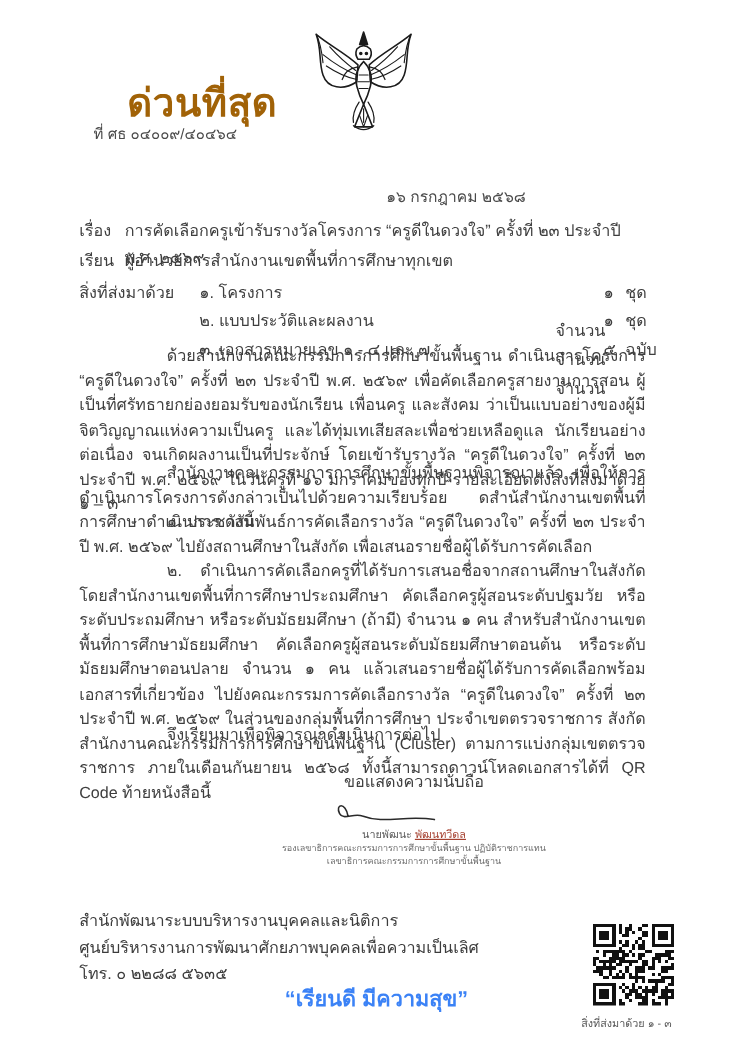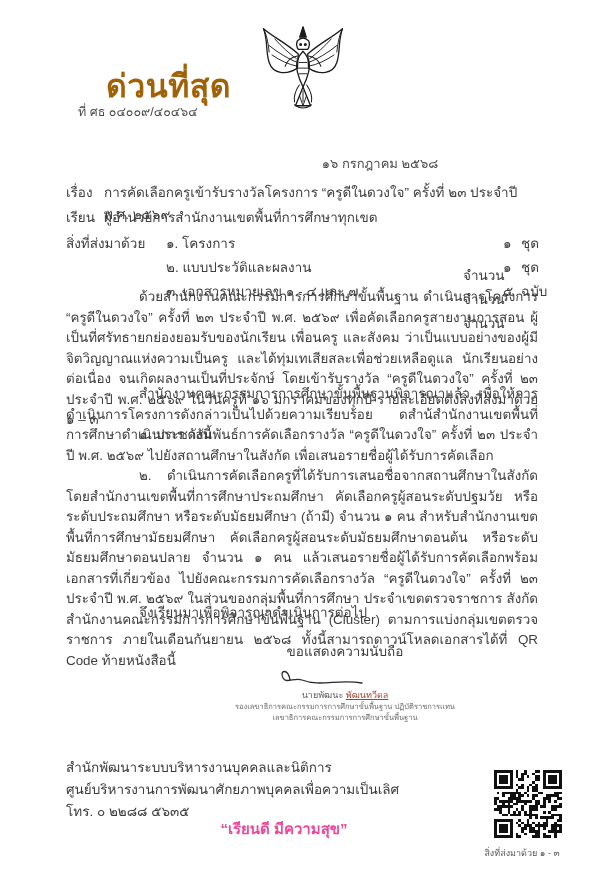--- a/index.html
+++ b/index.html
@@ -27,21 +27,21 @@
     left:66px;width:472px;font-size:13.4px;line-height:20.5px;
     text-align:justify;text-indent:73px;color:#3e3e3e;margin:0;
   }
   .closing{left:139px;top:601px;font-size:13.5px;}
   .salutation{left:235px;top:640px;width:220px;text-align:center;font-size:13.5px;}
   .sig-svg{left:276px;top:660px;width:92px;height:32px;}
   .sig-name{left:225px;top:688px;width:240px;text-align:center;font-size:9px;color:#5a5a5a;}
   .sig-name .surname{color:#a5402f;text-decoration:underline;}
   .sig-title{left:185px;top:701px;width:320px;text-align:center;font-size:7.5px;color:#6a6a6a;line-height:11px;}
   .footer-line{left:66px;font-size:13.5px;color:#3c3c3c;}
-  .motto{left:178px;top:817px;width:212px;text-align:center;font-size:15px;font-weight:700;color:#ec4899;}
+  .motto{left:178px;top:817px;width:212px;text-align:right;font-size:18px;font-weight:700;color:#3b82f6;}
   .qr{left:492px;top:770px;width:72px;height:68px;}
   .qr-caption{left:456px;top:846px;width:132px;text-align:center;font-size:9px;color:#555;}
   svg{display:block;}
 </style>
 </head>
 <body>
 
 <div class="page">
 
   <div class="abs urgent">ด่วนที่สุด</div>

